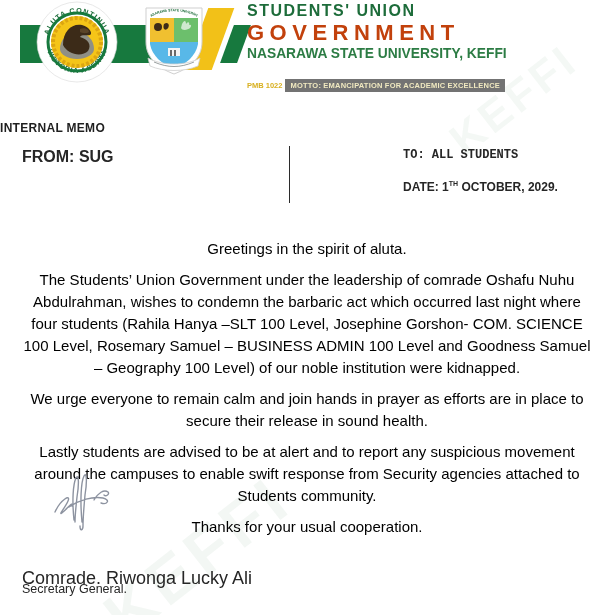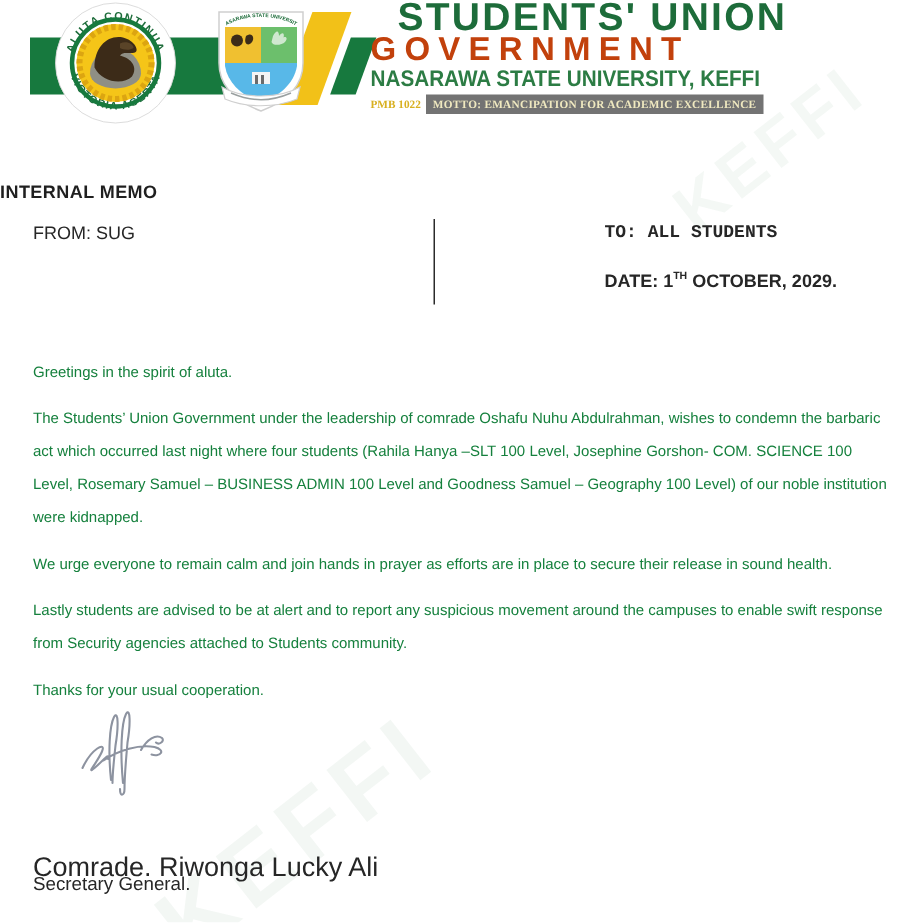--- a/index.html
+++ b/index.html
@@ -25,58 +25,58 @@
   .wm-top { left:440px; top:75px; font-size:44px; letter-spacing:4px; color:rgba(46,125,67,0.05); }
   
   .banner-green { position:absolute; left:20px; top:25px; width:186px; height:38px; background:#17793e; }
   .banner-yellow { position:absolute; left:197px; top:8px; width:26px; height:62px; background:#f2c118; transform:skewX(-20deg); }
   .banner-tail { position:absolute; left:227px; top:25px; width:17px; height:38px; background:#17793e; transform:skewX(-20deg); }
   .logo-sug { position:absolute; left:36px; top:1px; }
   .logo-univ { position:absolute; left:138px; top:2px; }
   
   .title-block { position:absolute; left:247px; top:0px; }
   .org-line1 {
-    font-size:26px; font-weight:bold; letter-spacing:1.5px;
-    color:#1d6c3a; line-height:22px; white-space:nowrap;margin-left:18px;
+    font-size:16px; font-weight:bold; letter-spacing:1.5px;
+    color:#1d6c3a; line-height:22px; white-space:nowrap;
   }
   .org-line2 {
     font-size:22px; font-weight:bold; letter-spacing:5.5px;
     color:#c2410c; line-height:21px; white-space:nowrap;
   }
   .univ-line {
     font-size:15px; font-weight:bold; color:#2c7c44;
     line-height:17px; white-space:nowrap;
     transform:scaleX(0.92); transform-origin:left center;
     margin-top:1px;
   }
-  .motto-row { display:flex; align-items:center; margin-top:2px;font-family:Liberation Serif, serif; }
+  .motto-row { display:flex; align-items:center; margin-top:18px; }
   .pmb {
     font-size:7.5px; font-weight:bold; color:#d8b021;
     margin-right:3px; white-space:nowrap;
   }
   .motto-box {
     background:#737373; color:#f0e9c0;
     font-size:7.5px; font-weight:bold;
     padding:2px 5px; white-space:nowrap; letter-spacing:0.2px;
   }
   
   .memo-title {
     position:absolute; left:0; top:121px; width:566px;
     text-align:left; font-size:12px; font-weight:bold;
     letter-spacing:0.3px; color:#1f1f1f;
   }
-  .from-label { position:absolute; left:22px; top:148px; font-size:12px; font-weight:normal;text-align:right; }
+  .from-label { position:absolute; left:22px; top:148px; font-size:16px; font-weight:bold;text-align:right; }
   .to-label { position:absolute; left:403px; top:148px; font-size:12px; font-weight:bold;font-family:Liberation Mono, monospace; }
   .date-line { position:absolute; left:403px; top:180px; font-size:12px; font-weight:bold; }
   .date-line sup { font-size:7px; vertical-align:super; font-weight:bold; }
   .divider { position:absolute; left:289px; top:146px; width:1px; height:57px; background:#2b2b2b; }
   
   .body-text { position:absolute; left:22px; top:238px; width:570px; }
   .body-text p {
-    font-size:10px; line-height:22px; margin-bottom:9px; color:#15803d;
+    font-size:15px; line-height:22px; margin-bottom:9px; color:#000000;text-align:center;
   }
   
   .signature { position:absolute; left:48px; top:470px; }
   .sig-name { position:absolute; left:22px; top:568px; font-size:18px; }
   .sig-role { position:absolute; left:22px; top:582px; font-size:12.5px;text-align:right; }
 </style>
 </head>
 <body>
 
 <div class="page">

